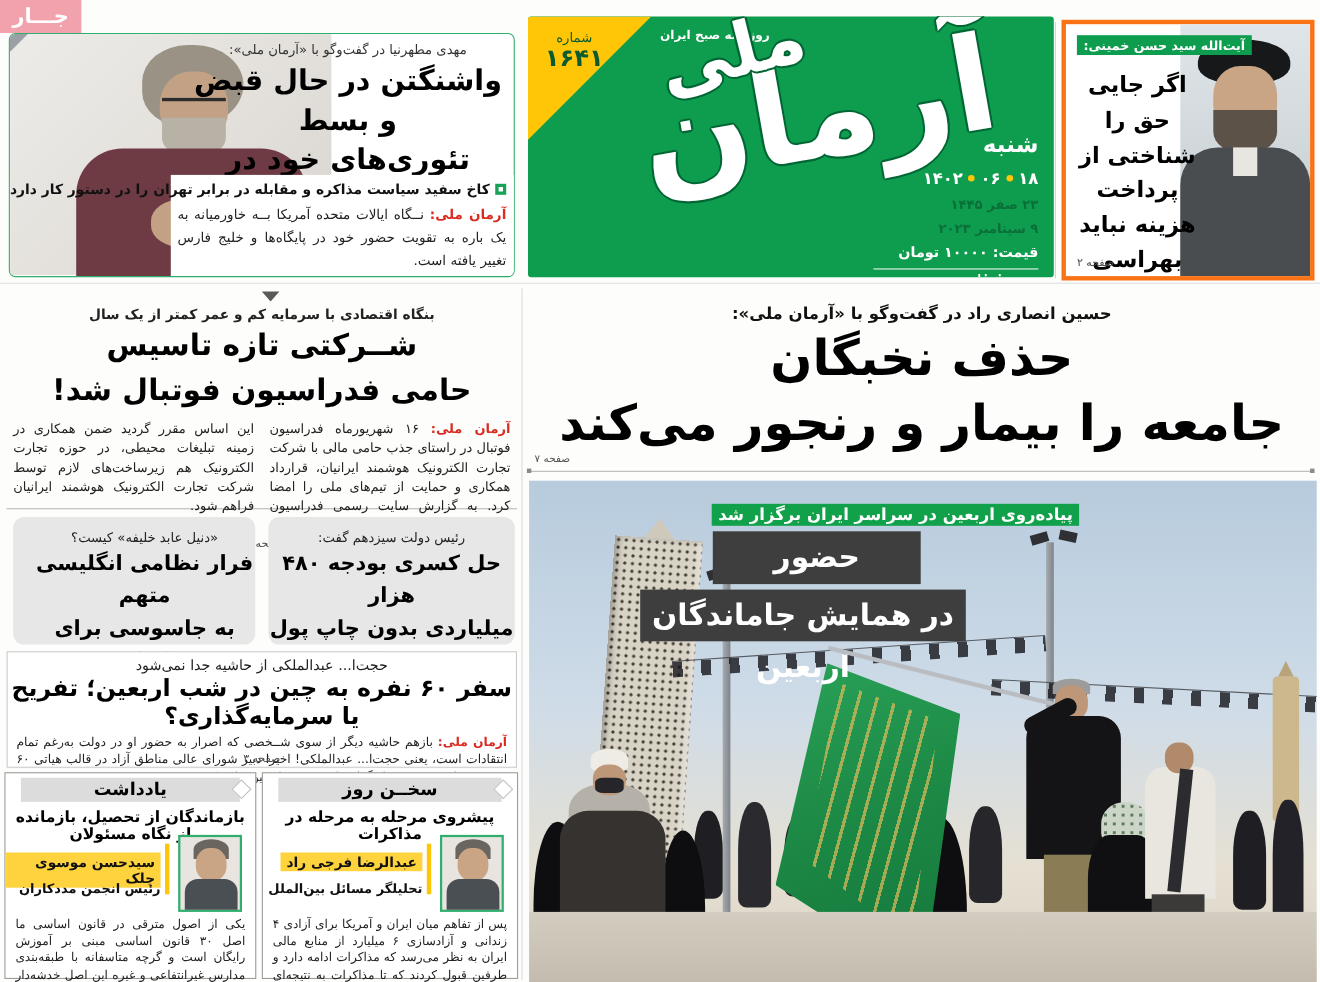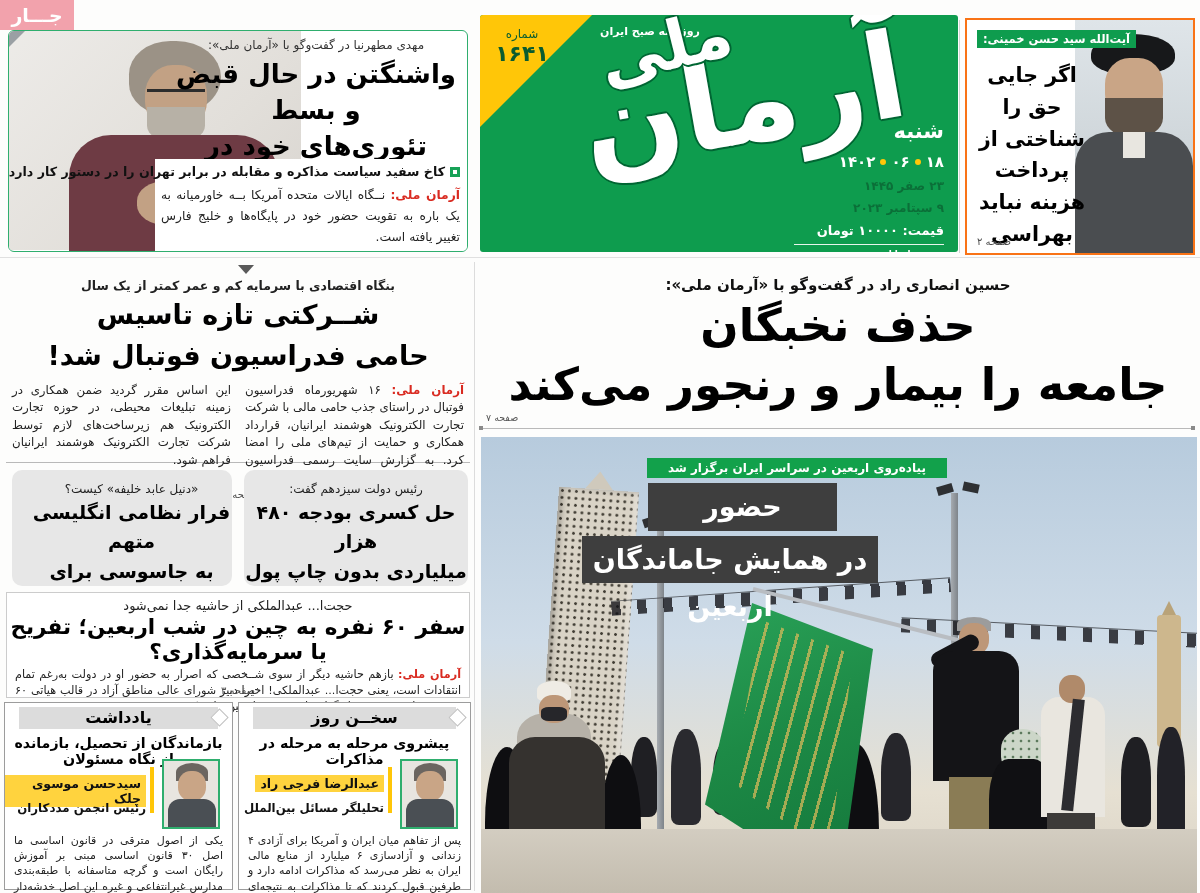--- a/index.html
+++ b/index.html
@@ -49,21 +49,21 @@
   .logo-main{right:52px;top:18px;font-size:118px;transform:rotate(-10deg);letter-spacing:-4px;}
   .logo-small{left:118px;top:-6px;font-size:66px;transform:rotate(-14deg);}
   .mh-dates{right:14px;top:104px;width:150px;text-align:right;}
   .mh-weekday{font-size:21px;font-weight:bold;}
   .mh-drow{margin-top:10px;font-size:15px;font-weight:bold;direction:rtl;}
   .mh-drow .dot{display:inline-block;width:6px;height:6px;border-radius:50%;background:#ffc608;margin:0 5px;vertical-align:2px;}
   .mh-sub{margin-top:8px;font-size:12px;color:#0b6f38;font-weight:bold;}
   .mh-price{margin-top:8px;font-size:13px;font-weight:bold;}
   .mh-site{border-top:1px solid #e8f5ec;margin-top:6px;padding-top:2px;font-size:18px;direction:ltr;text-align:left;letter-spacing:1px;}
   
-  .khomeini{left:965px;top:18px;width:230px;height:237px;border:2px solid #f97316;background:#fff;overflow:hidden;}
+  .khomeini{left:965px;top:18px;width:230px;height:237px;border:4px solid #f97316;background:#fff;overflow:hidden;}
   .kh-photo{right:0;top:0;width:118px;height:235px;background:linear-gradient(180deg,#dfe5e9 0%,#cfd6da 55%,#b9bfc3 100%);}
   .kh-turban{right:18px;top:14px;width:84px;height:40px;background:#17181a;border-radius:50% 50% 40% 40%;}
   .kh-face{right:30px;top:38px;width:58px;height:62px;background:#c9a586;border-radius:42%;}
   .kh-beard{right:30px;top:78px;width:58px;height:40px;background:#5d5247;border-radius:0 0 50% 50%;}
   .kh-robe{right:0px;top:112px;width:118px;height:123px;background:#4a4d50;border-radius:34px 34px 0 0;}
   .kh-collar{right:48px;top:112px;width:22px;height:26px;background:#e8e6e0;}
   .kh-label{left:auto;right:88px;top:10px;background:#0e9c4e;color:#fff;font-size:11.5px;font-weight:bold;padding:2px 6px;white-space:nowrap;right:auto;left:10px;}
   .kh-headline{left:2px;top:40px;width:126px;font-size:20.5px;font-weight:bold;line-height:1.55;text-align:center;color:#000;}
   .kh-page{left:10px;bottom:6px;}
   
@@ -148,21 +148,21 @@
   .ph-flagman-hair{position:absolute;left:476px;top:180px;width:34px;height:14px;background:#9c9c9c;border-radius:50% 50% 0 0;}
   .ph-flagman-body{position:absolute;left:452px;top:214px;width:86px;height:130px;background:#141417;border-radius:20px 20px 0 0;}
   .ph-flagman-arm{position:absolute;left:448px;top:206px;width:52px;height:16px;background:#141417;transform:rotate(-28deg);border-radius:8px;}
   .ph-flagman-pants{position:absolute;left:468px;top:340px;width:52px;height:116px;background:#8a7c55;}
   .ph-whiteman-body{position:absolute;left:560px;top:260px;width:64px;height:120px;background:#e9e6df;border-radius:18px 18px 0 0;}
   .ph-whiteman-head{position:absolute;left:578px;top:238px;width:26px;height:28px;background:#b08a6a;border-radius:45%;}
   .ph-whiteman-sash{position:absolute;left:586px;top:262px;width:12px;height:112px;background:#2c2c30;transform:rotate(6deg);}
   .ph-whiteman-pants{position:absolute;left:566px;top:376px;width:48px;height:80px;background:#3c3a38;}
   .ph-scarfwoman{position:absolute;left:520px;top:292px;width:44px;height:40px;background:#ccd6c8;border-radius:50% 50% 30% 30%;background-image:radial-gradient(#5d7a5e 1.5px,transparent 1.6px);background-size:8px 8px;}
   .ph-scarfwoman-body{position:absolute;left:508px;top:322px;width:64px;height:134px;background:#101013;border-radius:30% 30% 0 0;}
-  .ph-tag{position:absolute;left:166px;top:21px;height:20px;line-height:20px;padding:0 21px;background:#12a14b;color:#fff;font-size:12px;font-weight:bold;}
+  .ph-tag{position:absolute;left:166px;top:21px;height:20px;line-height:20px;padding:0 6px;background:#12a14b;color:#fff;font-size:15px;font-weight:bold;}
   .ph-bar{position:absolute;background:#3e3e3e;color:#fff;font-weight:bold;text-align:center;}
   .bar1{left:167px;top:46px;width:189px;height:48px;font-size:27px;line-height:48px;}
   .bar2{left:101px;top:99px;width:296px;height:47px;font-size:27px;line-height:47px;letter-spacing:-0.5px;}
 </style>
 </head>
 <body>
 
 <div class="page">
 
   <div class="abs corner-tag">جـــار</div>

